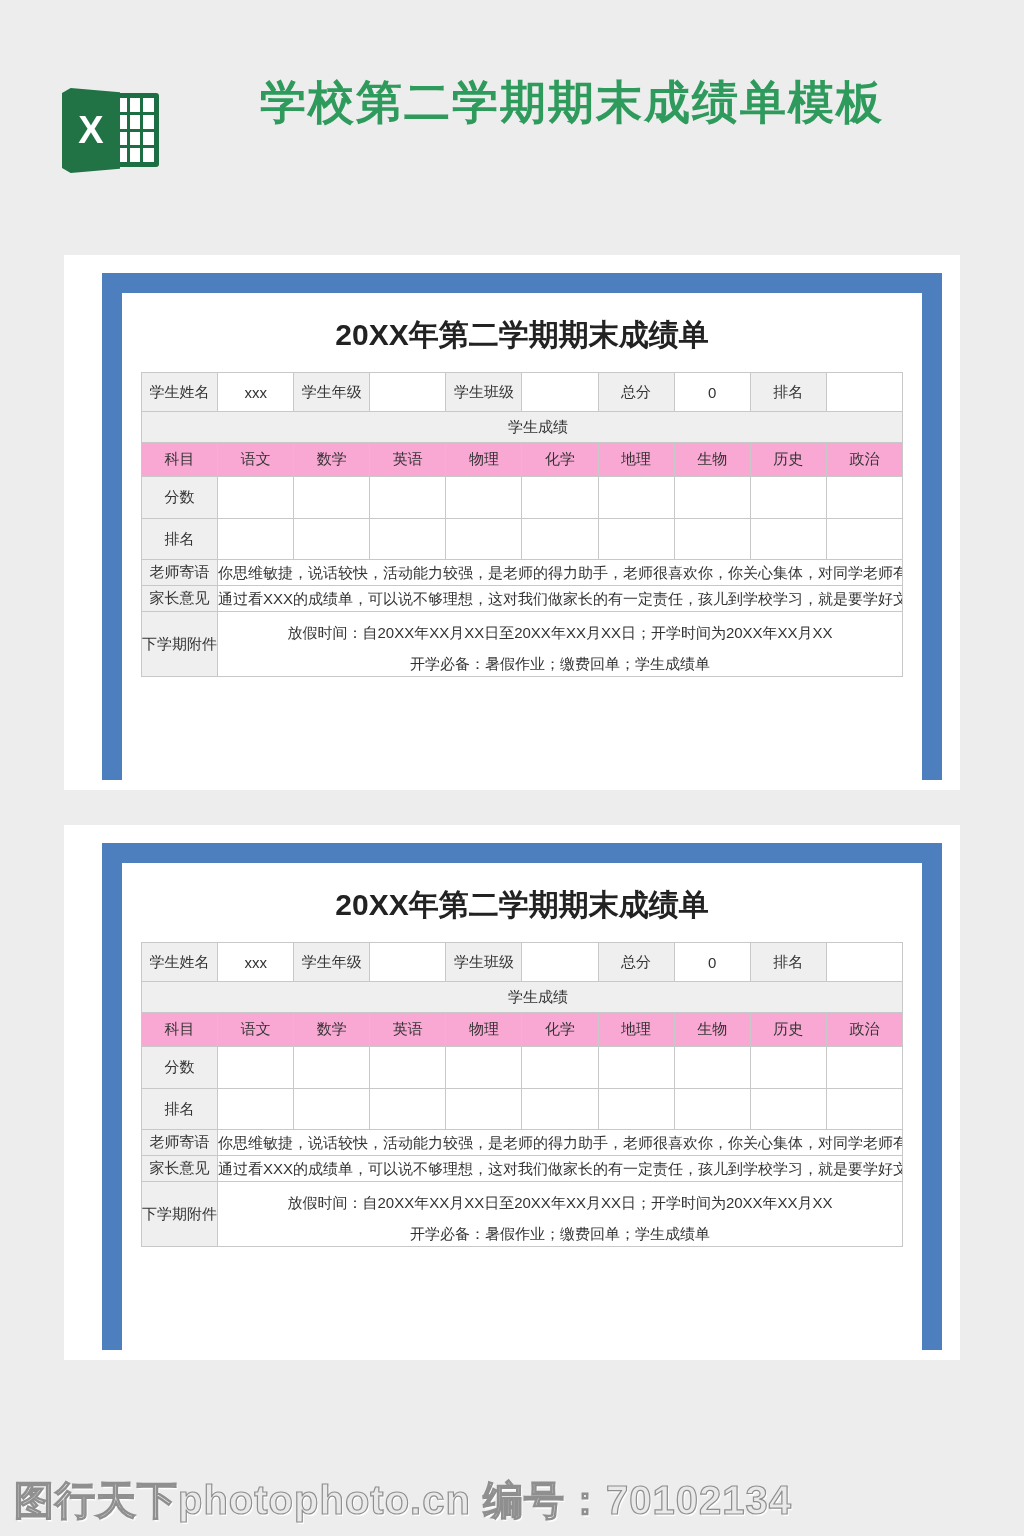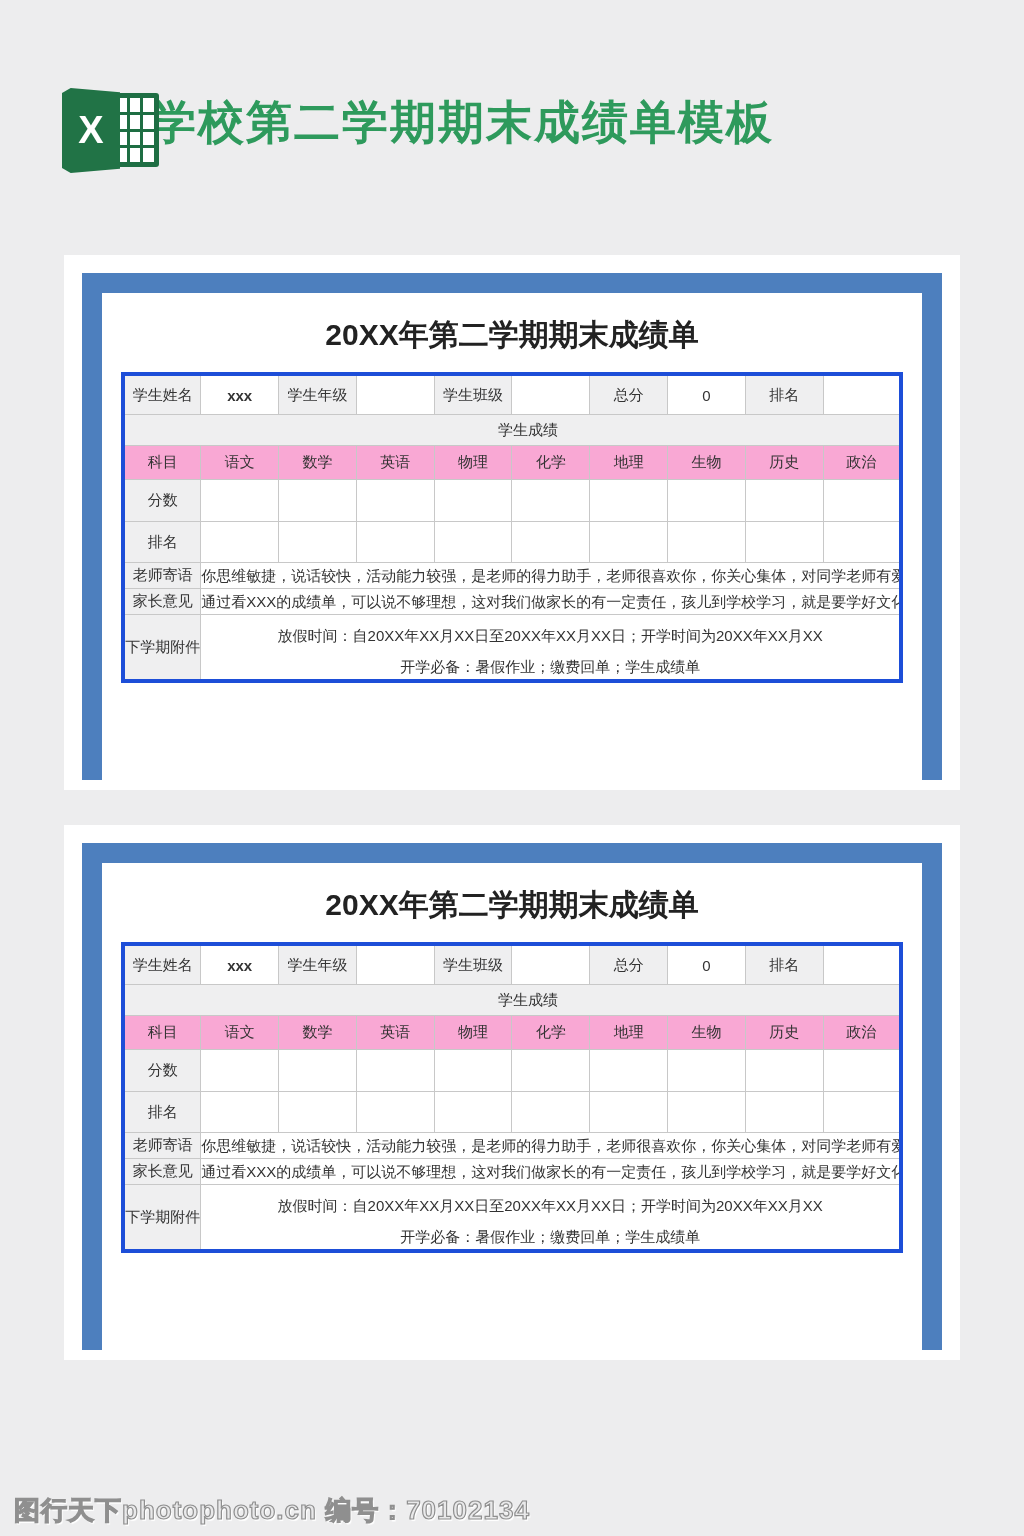--- a/index.html
+++ b/index.html
@@ -17,69 +17,69 @@
     background:#1e6e43; border-radius:3px; padding:5px; box-sizing:border-box;
     display:grid; grid-template-columns:repeat(3,1fr); grid-template-rows:repeat(4,1fr); gap:3px;
   }
   .xl-back div { background:#ffffff; }
   .xl-front {
     position:absolute; left:0; top:0; width:58px; height:85px; background:#217346;
     clip-path:polygon(15% 0, 100% 5%, 100% 95%, 15% 100%, 0 94%, 0 6%);
     display:flex; align-items:center; justify-content:center;
     color:#ffffff; font-weight:bold; font-size:38px;
   }
-  .title-wrap { padding:92px 30px 0 150px; }
+  .title-wrap { padding:72px 30px 0 150px; text-align:center; }
   .main-title {
     margin:0; font-size:46px; font-weight:bold; color:#2e9a5c; letter-spacing:2px;
   }
   .sub-title {
     margin:14px 0 0; text-align:center; font-size:25px; color:#2b2b2b; letter-spacing:1px;
   }
 
   
   .card {
     width:896px; height:535px; margin:0 auto; background:#ffffff;
     box-sizing:border-box; padding:18px 18px 0; overflow:hidden;
   }
   .card + .card { margin-top:35px; }
   .frame {
     box-sizing:border-box; height:507px;
     border:20px solid #4d7fbe; border-bottom:none;
-    padding:0 19px; background:#ffffff;
+    padding:0 19px; background:#ffffff;margin-left:20px;
   }
   .card-title {
     margin:24px 0 20px; text-align:center;
     font-size:30px; line-height:35px; font-weight:bold; color:#222222;
   }
   table.grade {
     width:100%; border-collapse:collapse; table-layout:fixed;
-    font-size:15px; color:#333333; border:4px solid #1d4ed8;
+    font-size:15px; color:#333333; border:1px solid #1d4ed8;
   }
   table.grade td {
     border:1px solid #c8c8c8; text-align:center; vertical-align:middle; padding:0;
     overflow:hidden; white-space:nowrap;
   }
   td.lbl { background:#efeff0; }
   tr.r-info td { height:38px; }
   tr.r-section td { height:30px; background:#efeff0;padding-left:32px; }
   tr.r-subjects td { height:33px; background:#f9a8d4; }
   tr.r-score td { height:41px; }
   tr.r-rank td { height:40px; }
-  td.val { font-weight:bold;border-radius:12px; }
+  td.val { font-weight:normal;border-radius:12px; }
   td.txt {
     text-align:left; padding:6px 12px; line-height:25px;
     white-space:normal; vertical-align:middle;
   }
   tr.r-att td.txt { padding-top:8px; }
   .att-line + .att-line { margin-top:6px; }
 
   
   .watermark {
     position:absolute; left:14px; bottom:8px; white-space:nowrap;
-    font-size:26px; font-weight:bold; letter-spacing:1px;
+    font-size:40px; font-weight:bold; letter-spacing:1px;
     color:#e9e9ea; -webkit-text-stroke:1.2px #8f8f8f;
     text-shadow:1.5px 1.5px 1px #ffffff;
   }
 </style>
 </head>
 <body>
 
 <div class="header">
   <div class="xl-icon">
     <div class="xl-back">

